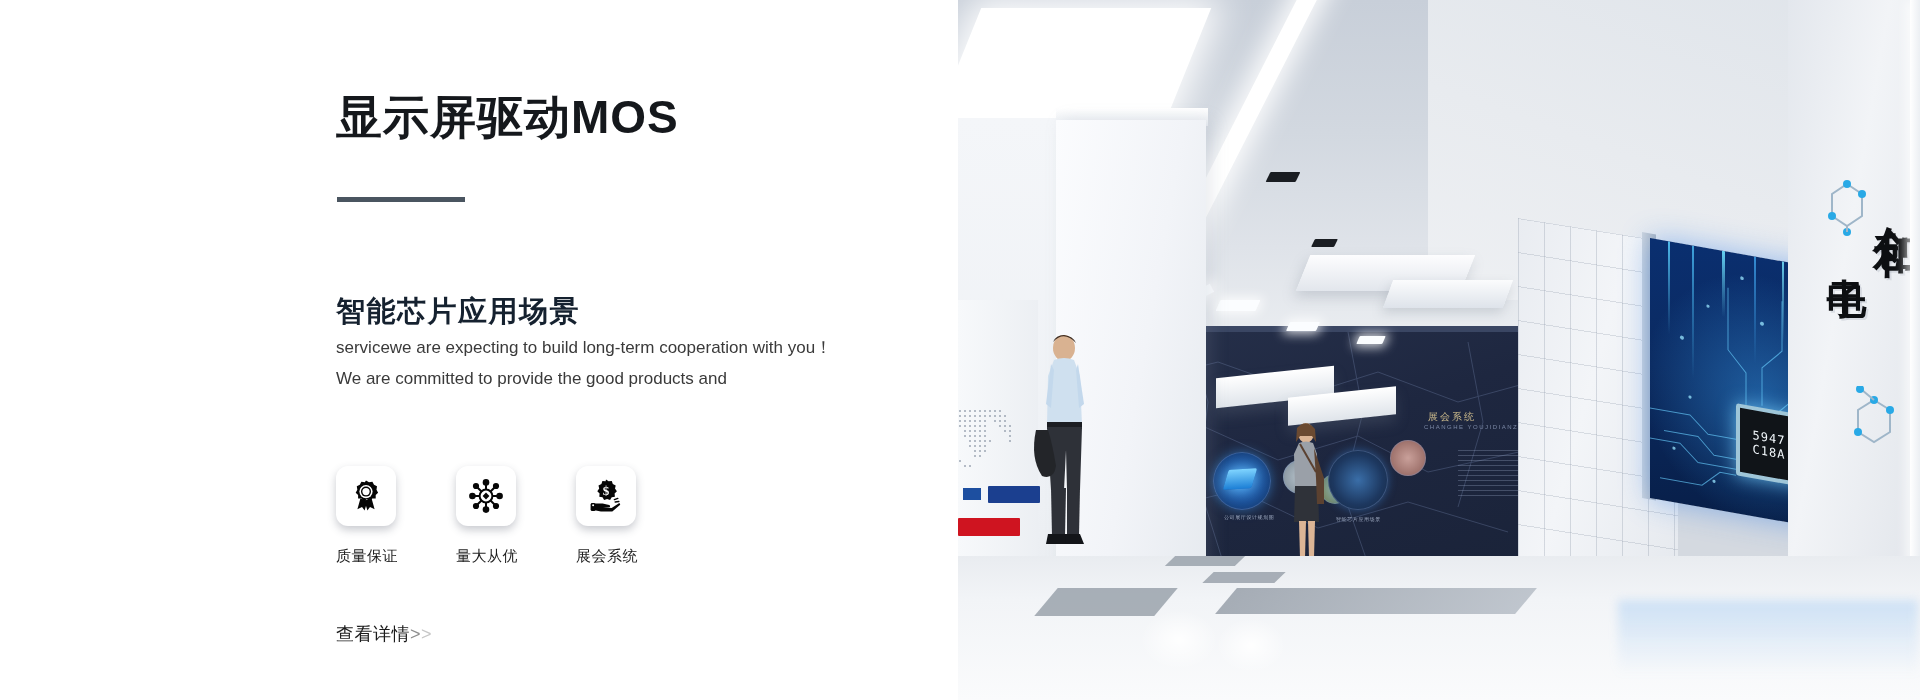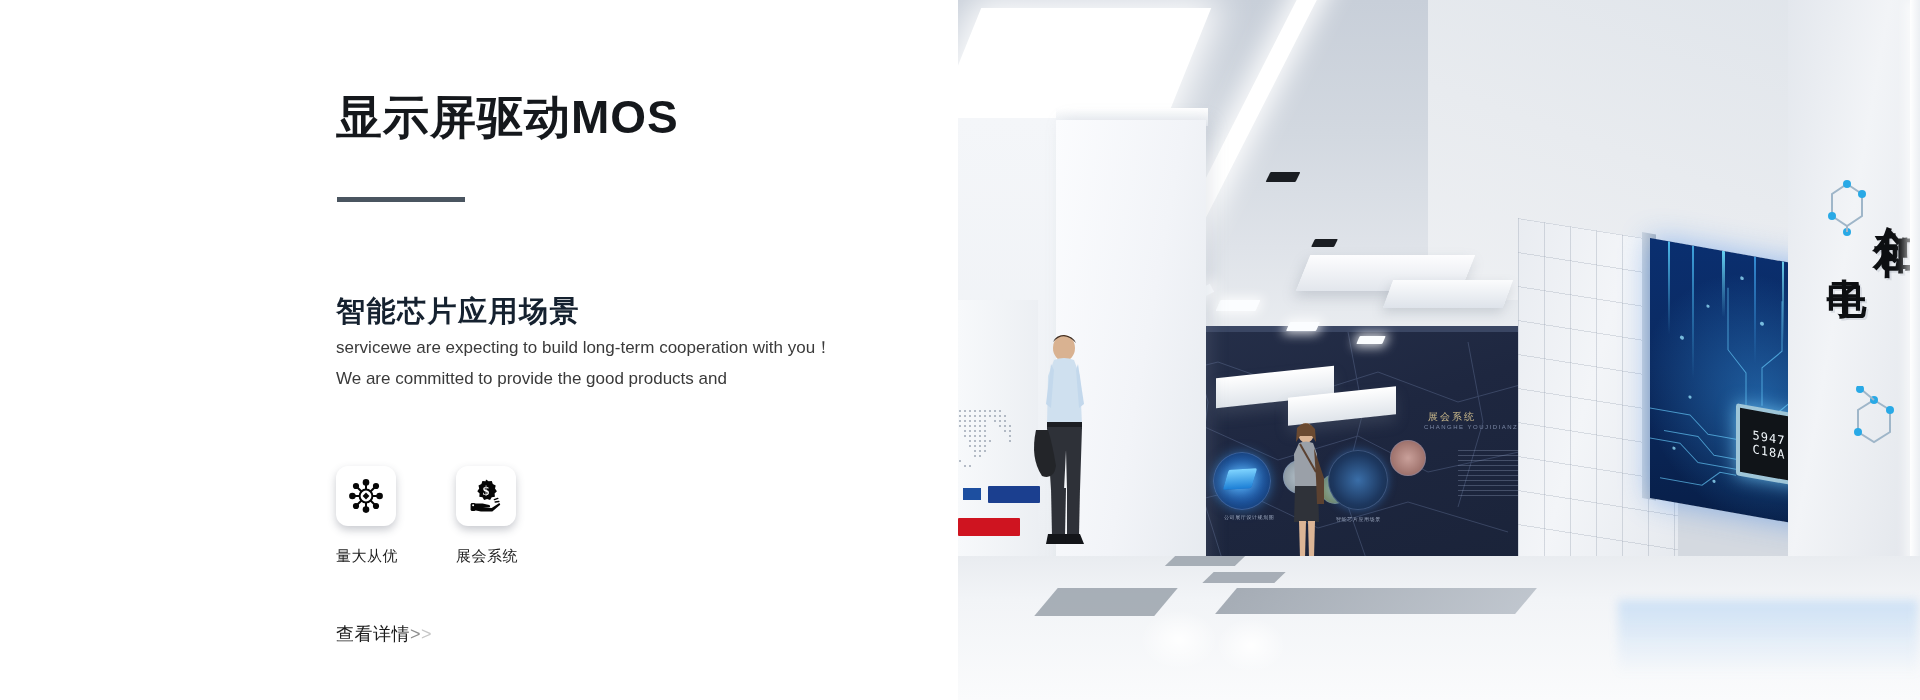--- a/index.html
+++ b/index.html
@@ -482,20 +482,33 @@
 
       <h2 class="subhead">智能芯片应用场景</h2>
 
       <div class="paragraph">
         <div>servicewe are expecting to build long-term cooperation with you！</div>
         <div>We are committed to provide the good products and</div>
       </div>
 
       <div class="features">
 
+        <div class="feature">
+          <div class="feat-tile">
+            <svg width="36" height="36" viewBox="0 0 36 36">
+              <path fill="#060606" d="M18 2.6l3.0 1.6 3.4-.5 1.6 3.0 3.0 1.6-.5 3.4 1.6 3.0-2.4 2.4.0 3.4-3.4.0-2.4 2.4-3.0-1.6-3.0 1.6-2.4-2.4-3.4.0.0-3.4-2.4-2.4 1.6-3.0-.5-3.4 3.0-1.6 1.6-3.0 3.4.5z"></path>
+              <circle cx="18" cy="13.6" r="6.6" fill="#ffffff"></circle>
+              <circle cx="18" cy="13.6" r="5.0" fill="#060606"></circle>
+              <circle cx="18" cy="13.6" r="3.6" fill="#ffffff"></circle>
+              <path fill="#060606" d="M12.4 20.6l-3.0 10.6 4.6-2.2 2.6 3.4 3.0-9.6z"></path>
+              <path fill="#060606" d="M23.6 20.6l3.0 10.6-4.6-2.2-2.6 3.4-3.0-9.6z"></path>
+            </svg>
+          </div>
+          <div class="feat-label">质量保证</div>
+        </div>
 
         <div class="feature">
           <div class="feat-tile">
             <svg width="36" height="36" viewBox="0 0 36 36">
               <g stroke="#060606" stroke-width="2">
                 <line x1="18" y1="18" x2="18" y2="6"></line>
                   <line x1="18" y1="18" x2="18" y2="30"></line>
                 <line x1="18" y1="18" x2="6" y2="18"></line>
                   <line x1="18" y1="18" x2="30" y2="18"></line>
                 <line x1="18" y1="18" x2="9.2" y2="9.2"></line>

